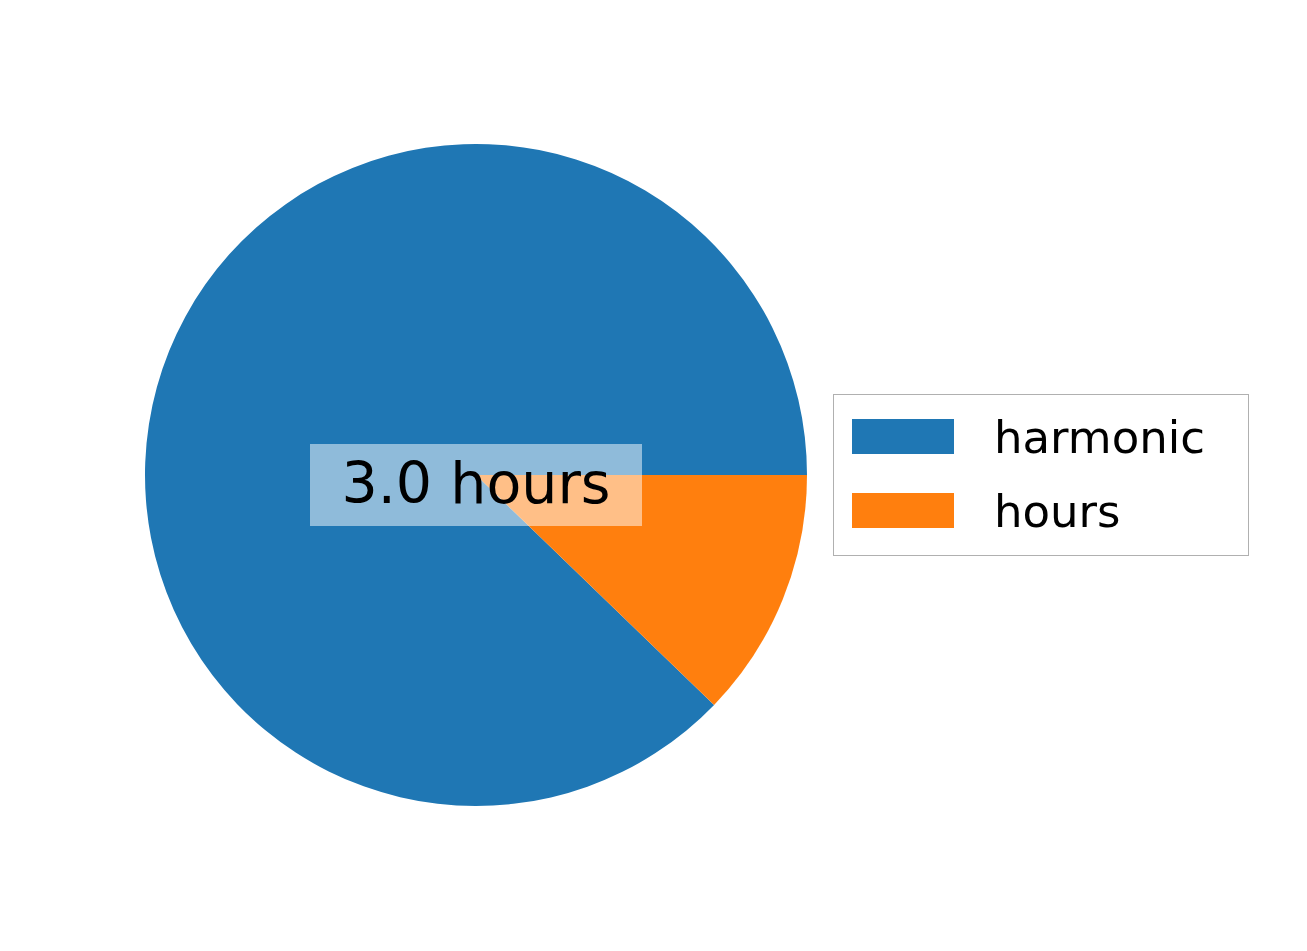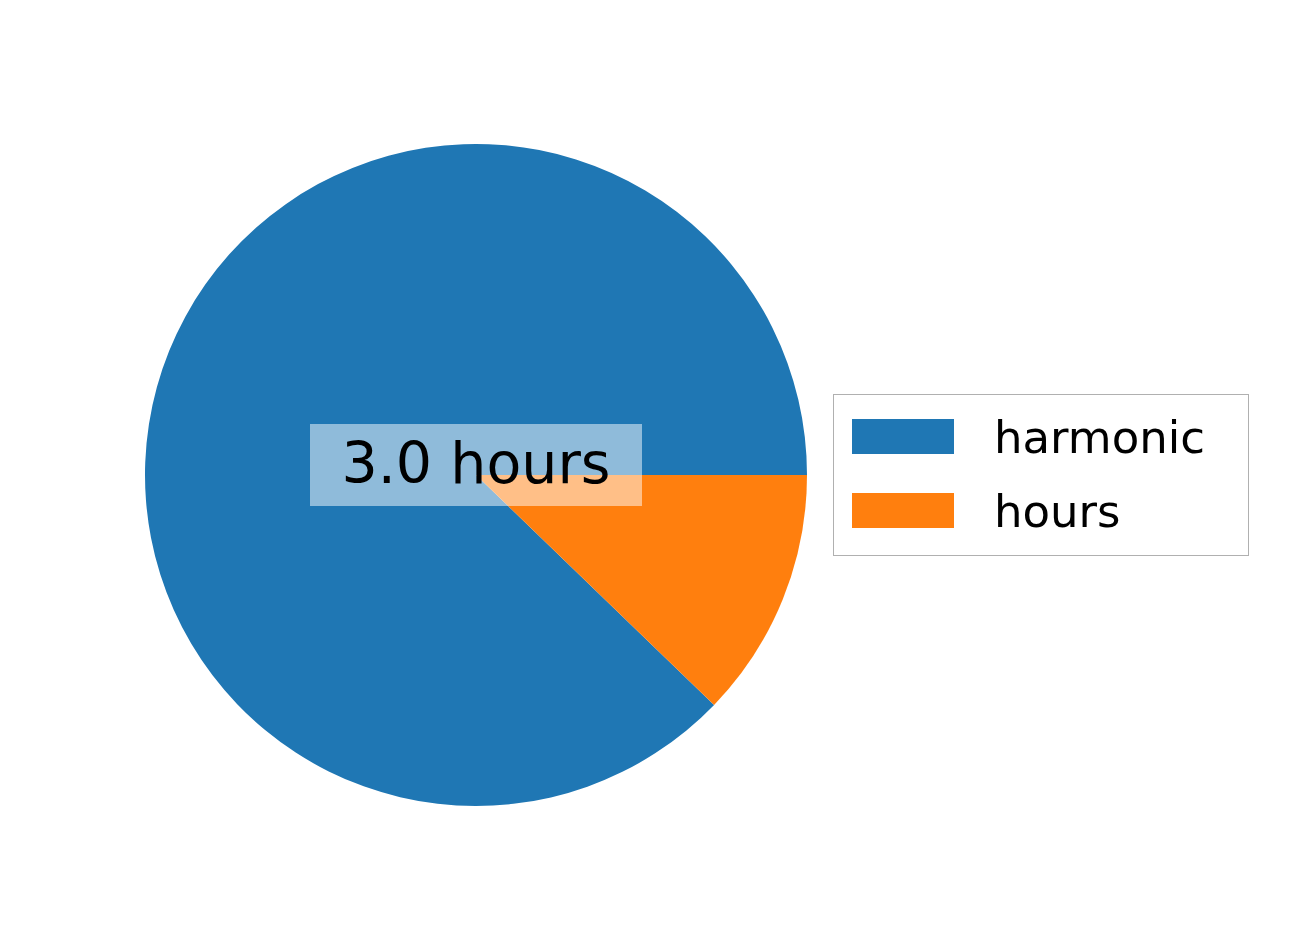--- a/index.html
+++ b/index.html
@@ -28,21 +28,21 @@
     position: absolute;
     left: 0;
     top: 0;
     display: block;
   }
 
   
   #center-label {
     position: absolute;
     left: 310px;
-    top: 424px;
+    top: 444px;
     width: 332px;
     height: 82px;
     background: rgba(255, 255, 255, 0.5);
     display: flex;
     align-items: center;
     justify-content: center;
     box-sizing: border-box;
   }
   #center-label-text {
     font-family: "DejaVu Sans", sans-serif;

